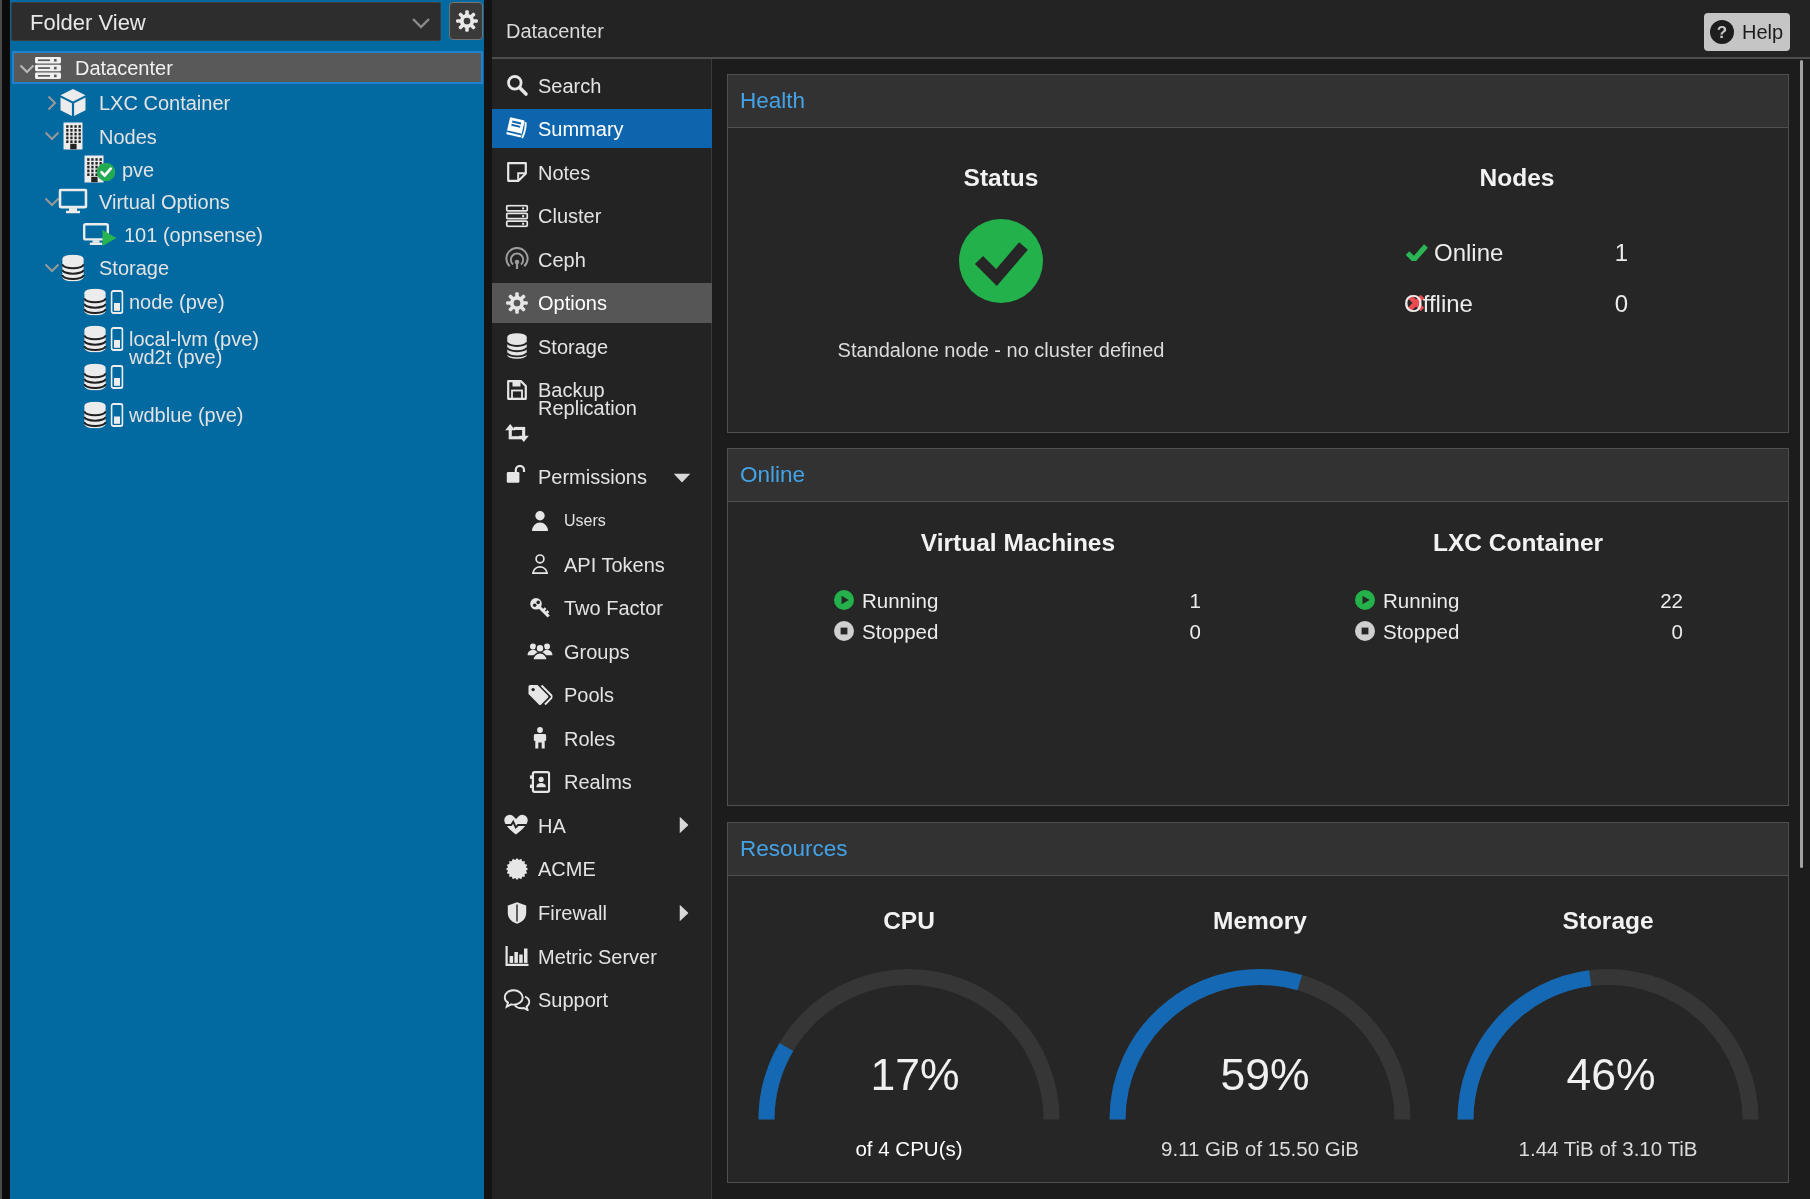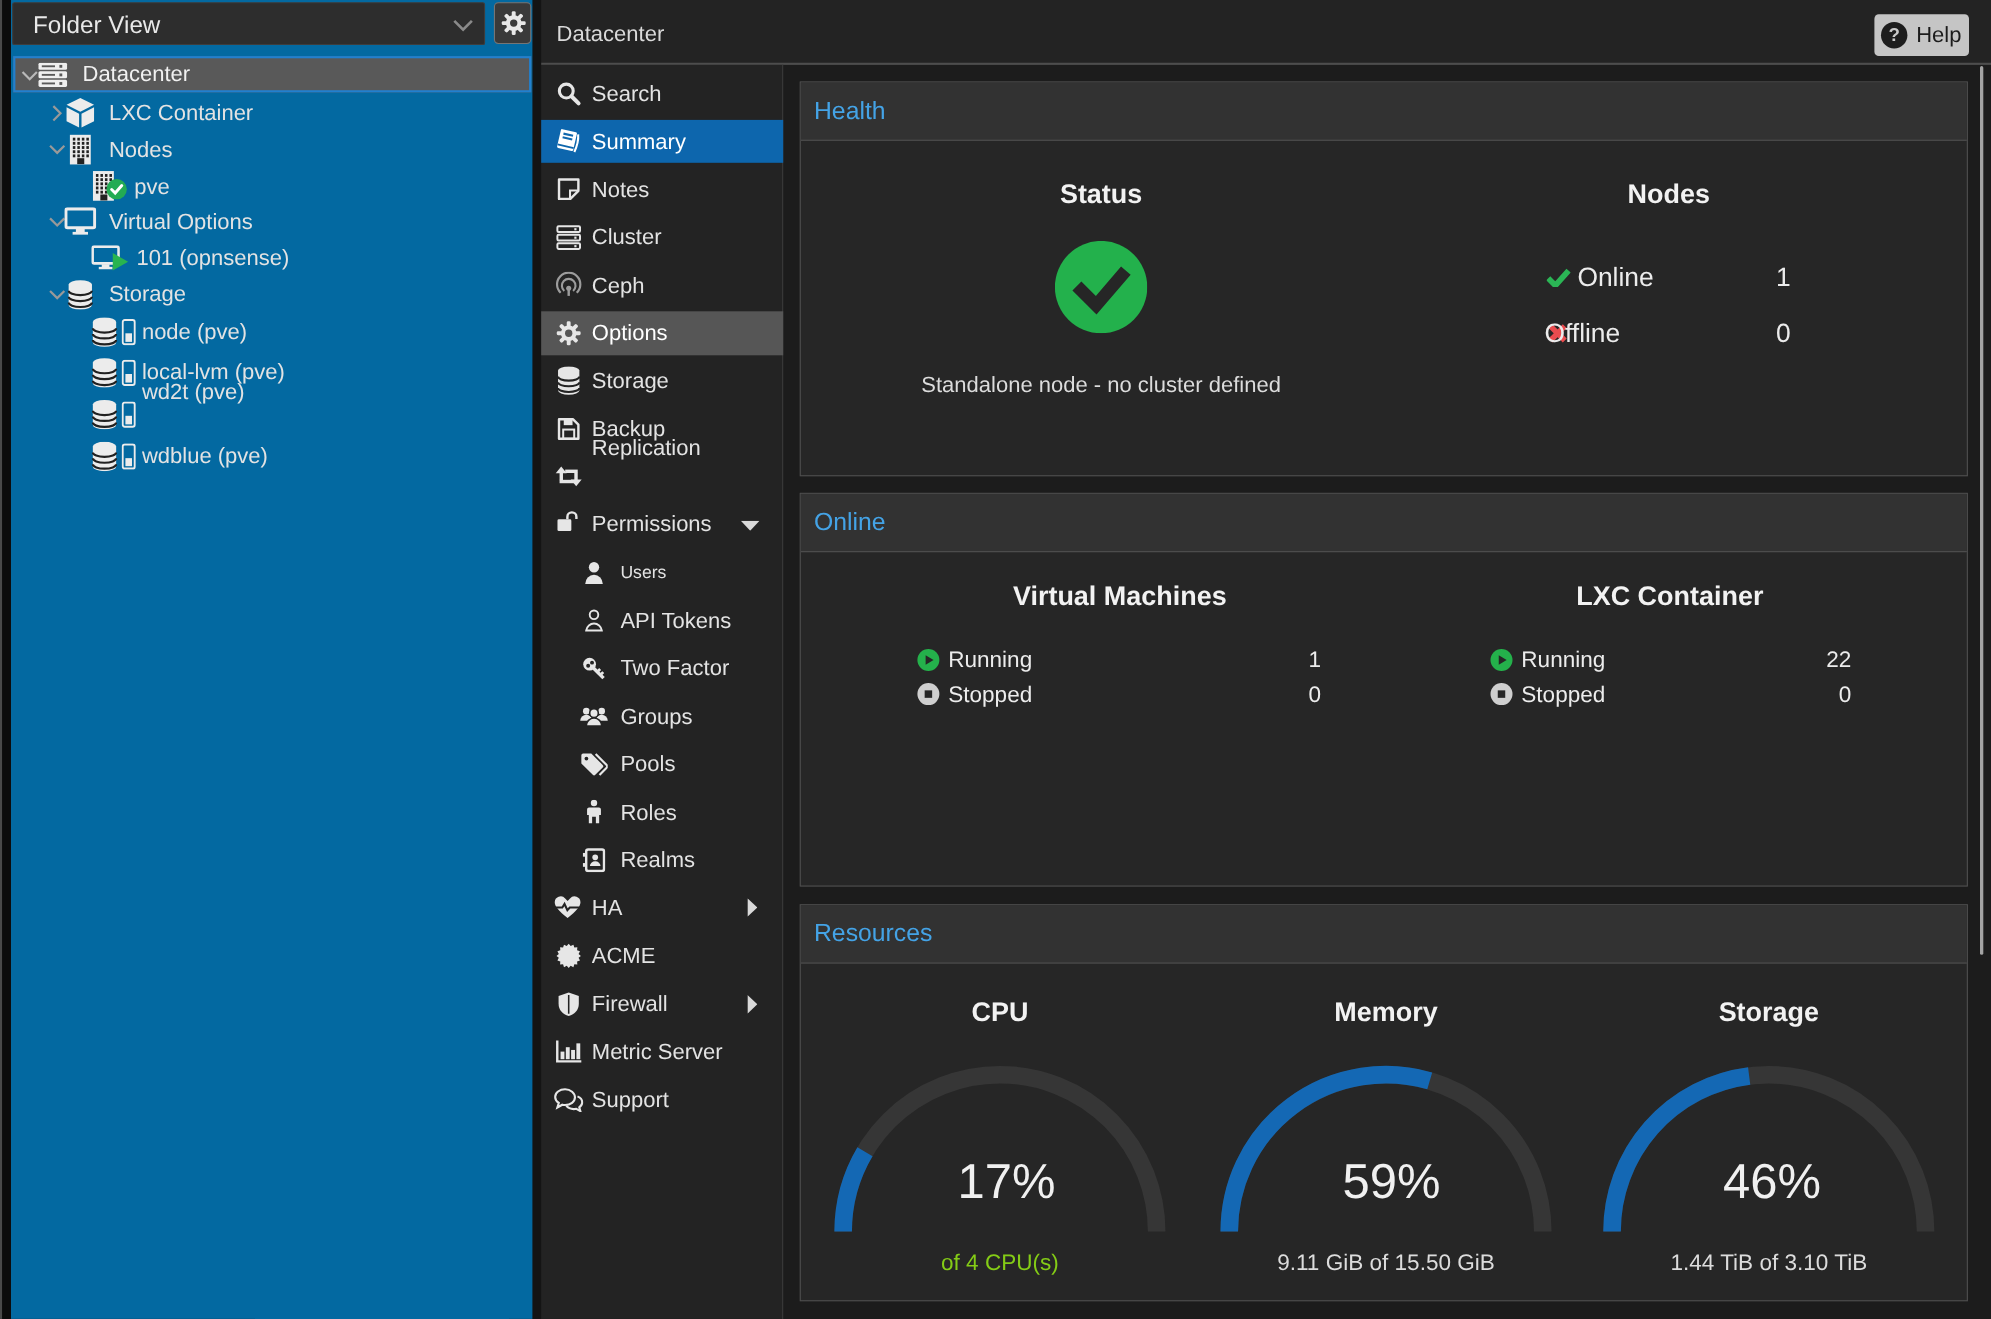--- a/index.html
+++ b/index.html
@@ -491,15 +491,15 @@
     <path d="M19.5 158.5 A 142.5 142.5 0 0 1 304.5 158.5" stroke="#363636" stroke-width="16" fill="none"></path>
     <path d="M19.5 158.5 A 142.5 142.5 0 0 1 201.76 21.65" stroke="#1468b4" stroke-width="16" fill="none"></path>
   </svg>
 <svg class="r" style="left:1446px;top:961px" width="324" height="166" viewBox="0 0 324 166">
     <path d="M19.5 158.5 A 142.5 142.5 0 0 1 304.5 158.5" stroke="#363636" stroke-width="16" fill="none"></path>
     <path d="M19.5 158.5 A 142.5 142.5 0 0 1 144.14 17.12" stroke="#1468b4" stroke-width="16" fill="none"></path>
   </svg>
 <span class="ctr" style="left:915px;top:1075px;font-size:44.5px;color:#f0f0f0">17%</span>
 <span class="ctr" style="left:1264.5px;top:1075px;font-size:44.5px;color:#f0f0f0">59%</span>
 <span class="ctr" style="left:1611px;top:1075px;font-size:44.5px;color:#f0f0f0">46%</span>
-<span class="ctr" style="left:909px;top:1149.3px;font-size:20.5px;color:#84cc16">of 4 CPU(s)</span>
+<span class="ctr" style="left:909px;top:1149.3px;font-size:20.5px;color:#ffffff">of 4 CPU(s)</span>
 <span class="ctr" style="left:1260px;top:1149.3px;font-size:20.5px;color:#dcdcdc">9.11 GiB of 15.50 GiB</span>
 <span class="ctr" style="left:1608px;top:1149.3px;font-size:20.5px;color:#dcdcdc">1.44 TiB of 3.10 TiB</span>
 
 </body></html>

